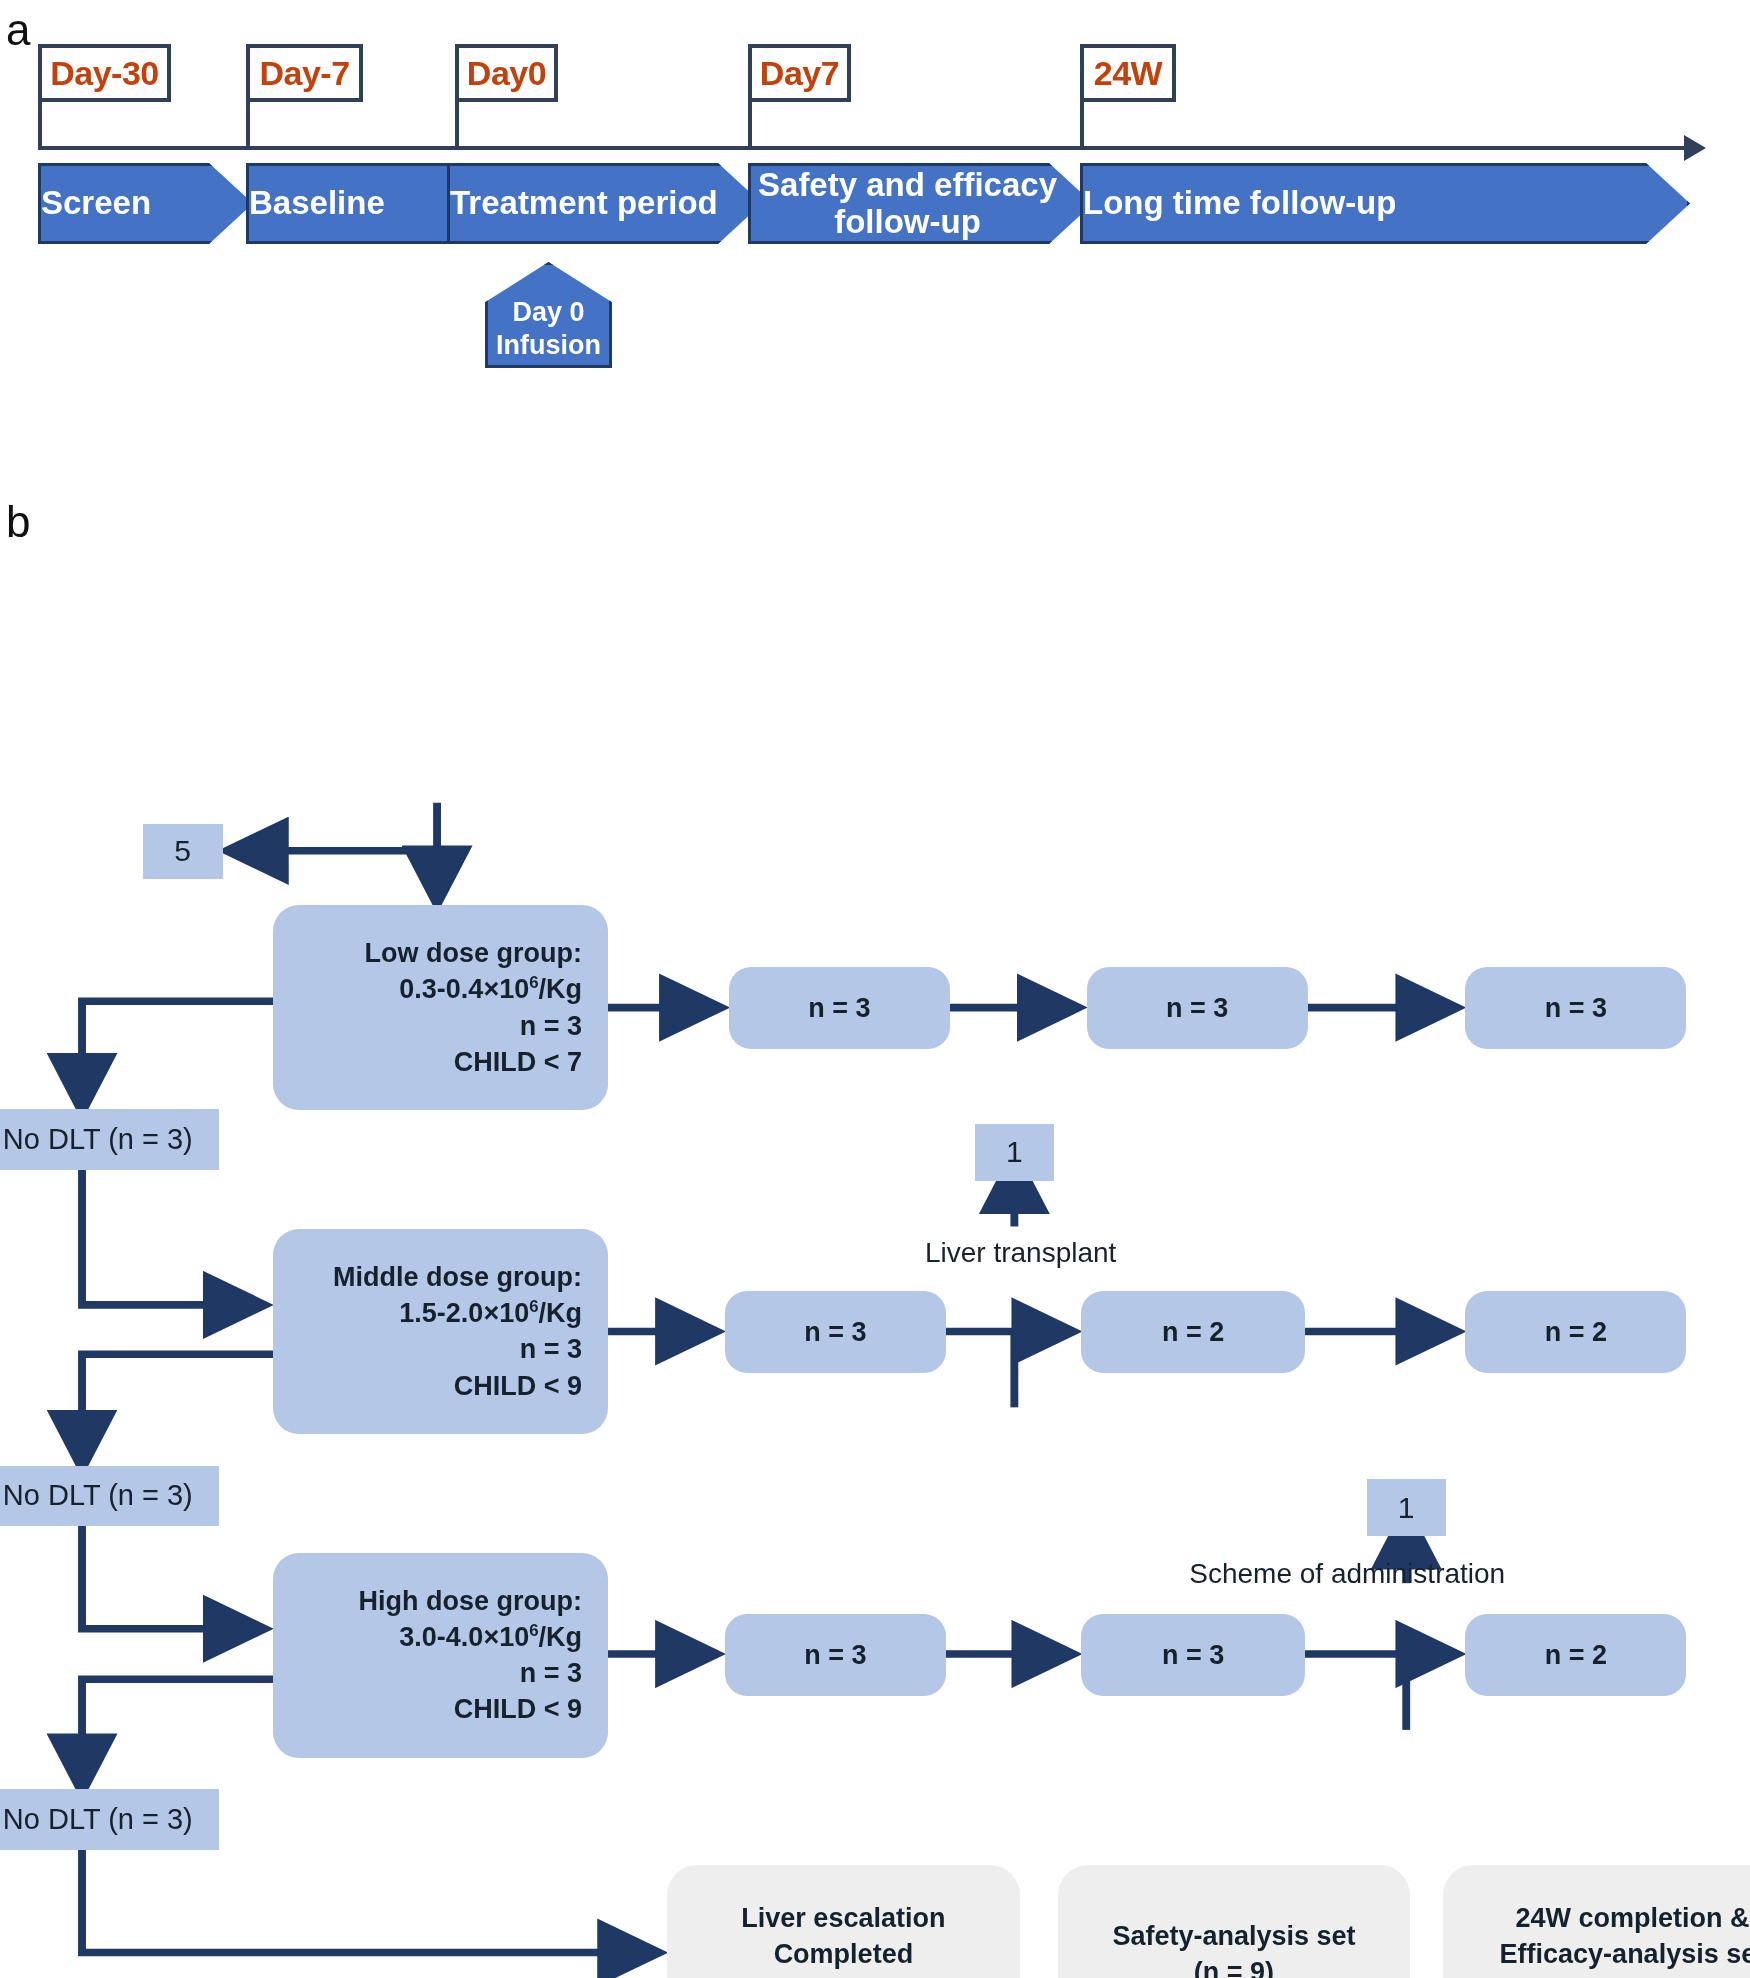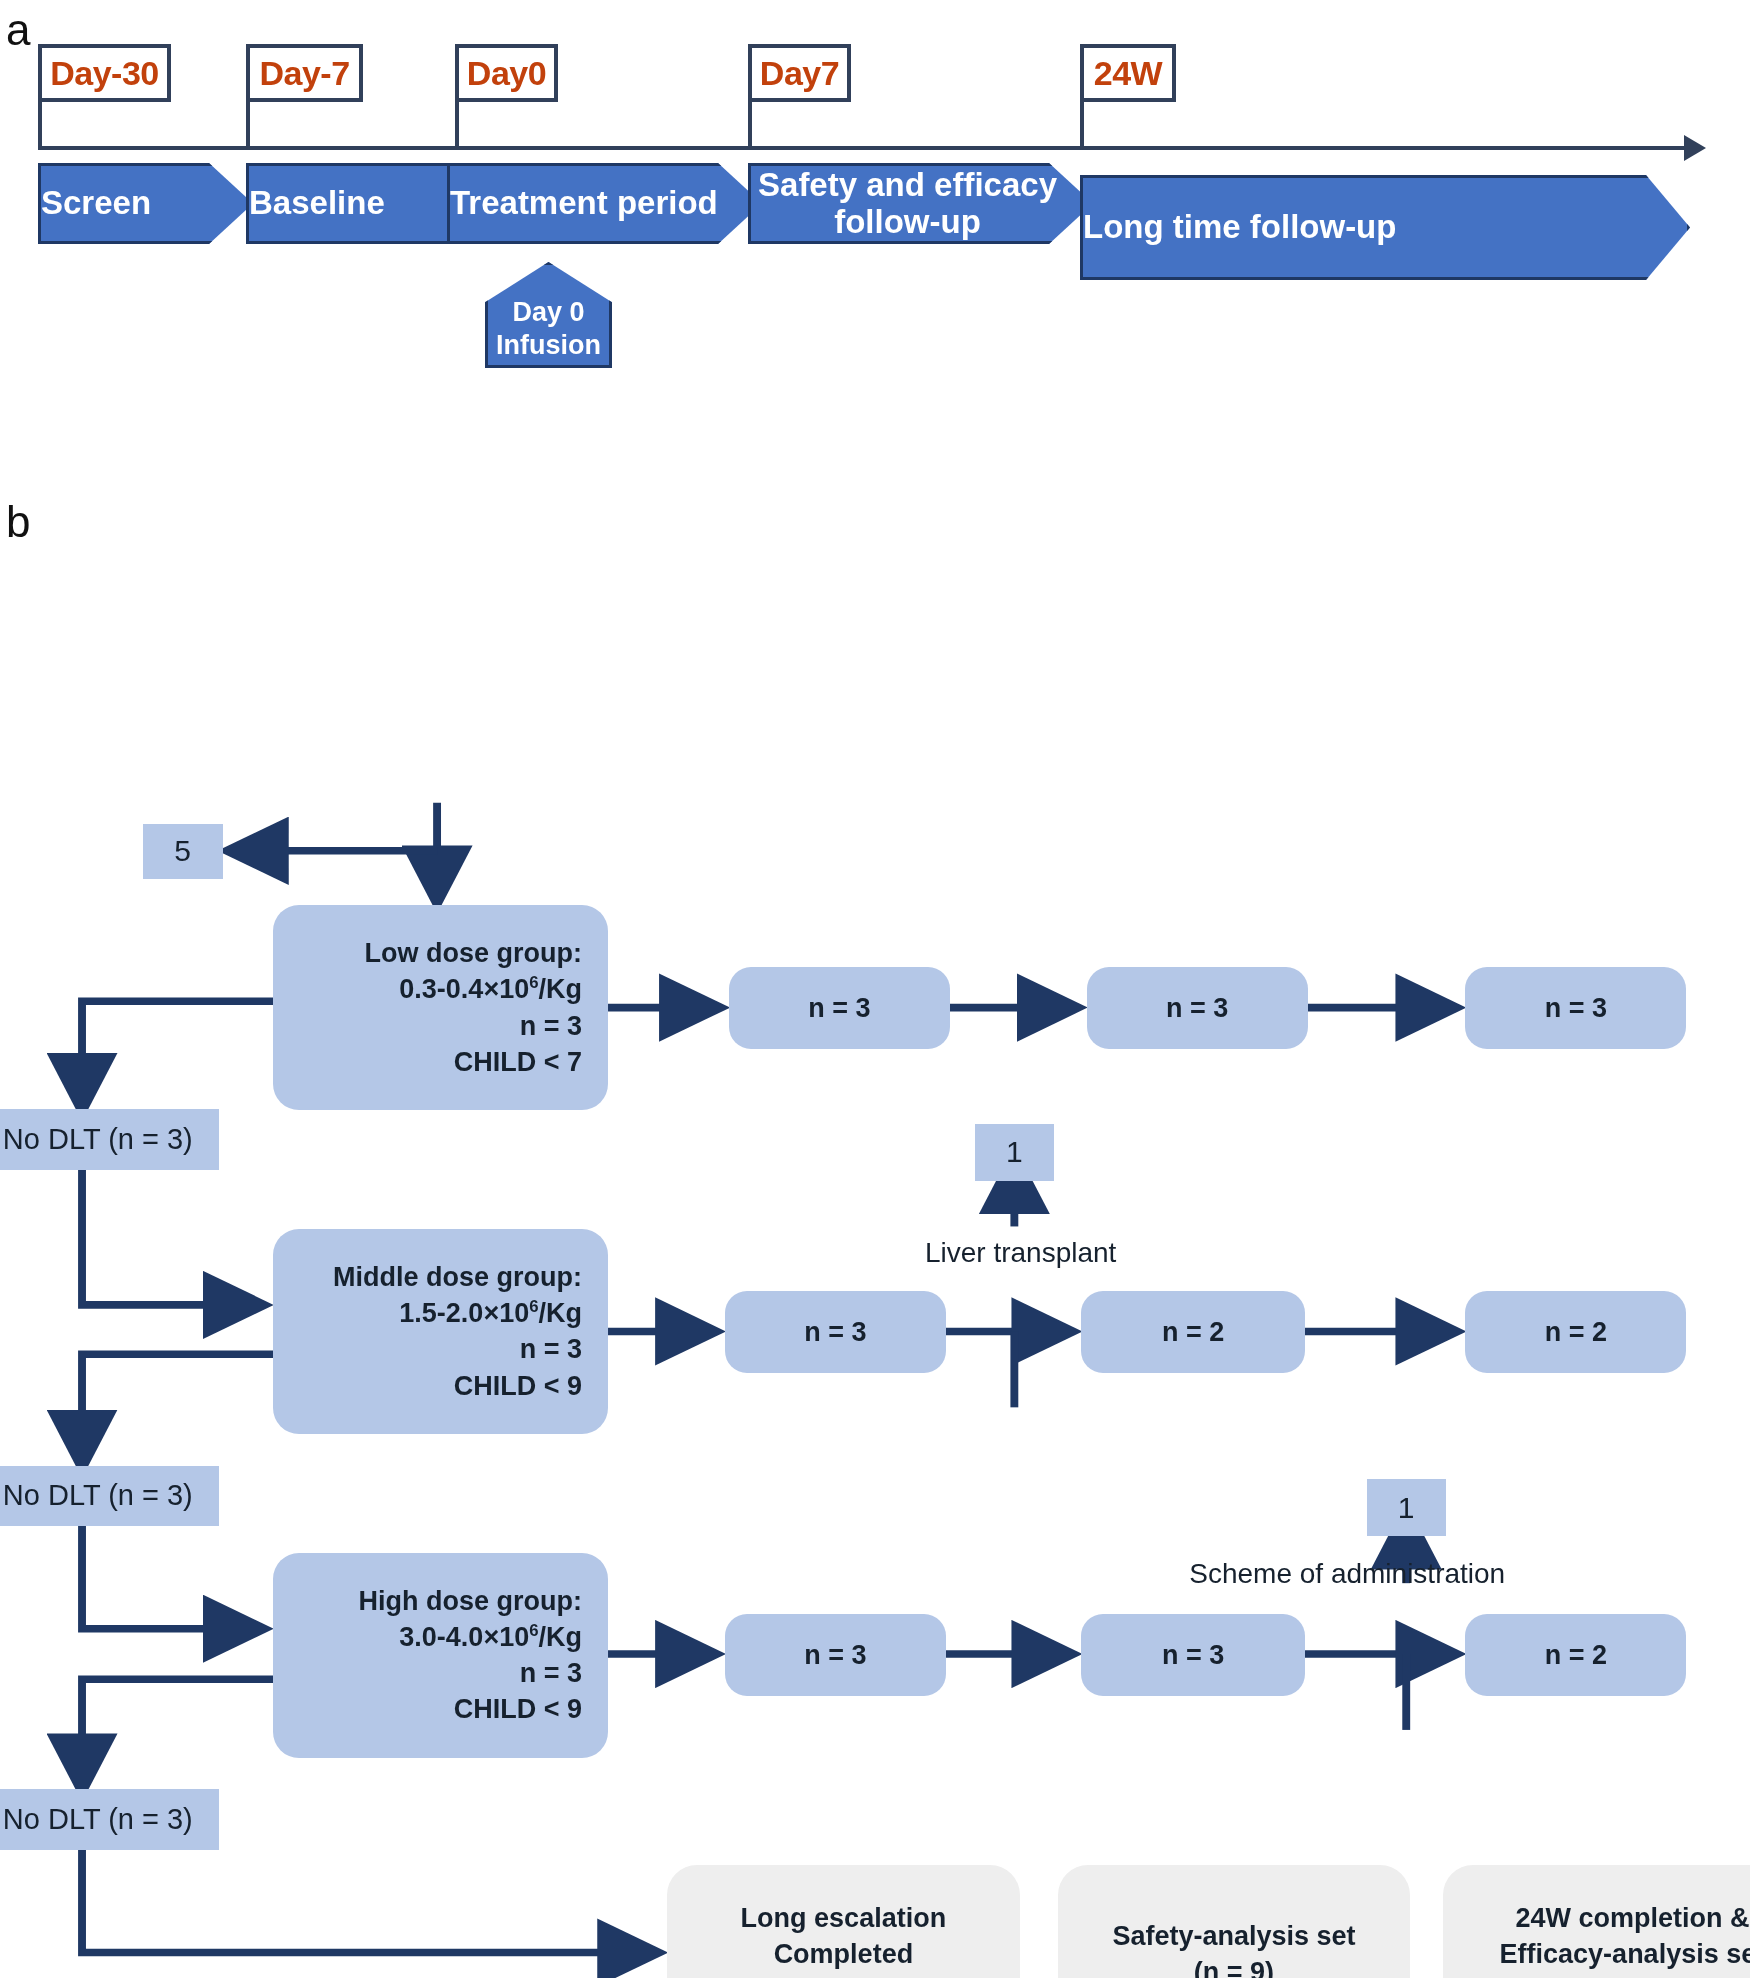--- a/index.html
+++ b/index.html
@@ -163,21 +163,21 @@
   </div>
   <div class="chev c-plain" style="left:246px;top:163px;width:250px;height:81px;">
     <span>Baseline</span>
   </div>
   <div class="chev c-plain" style="left:447px;top:163px;width:315px;height:81px;">
     <span>Treatment period</span>
   </div>
   <div class="chev c-plain" style="left:748px;top:163px;width:345px;height:81px;">
     <span>Safety and efficacy follow-up</span>
   </div>
-  <div class="chev c-plain" style="left:1080px;top:175px;width:610px;height:105px;">
+  <div class="chev c-plain" style="left:1080px;top:163px;width:610px;height:81px;">
     <span>Long time follow-up</span>
   </div>
 
   <div class="pent" style="left:485px;top:262px;width:127px;height:106px;">
     <div>
       <div>Day 0</div>
       <div>Infusion</div>
     </div>
   </div>
 
@@ -300,21 +300,21 @@
   </div>
   <div class="node pill center" style="left: 1465.4px; top: 1613.54px; width: 220.92px; height: 82.225px;">
     <span>n = 2</span>
   </div>
 
   <div class="node flat" style="left: -60px; top: 1789.37px; width: 278.78px; height: 60.72px;">
     <span>No DLT (n = 3)</span>
   </div>
 
   <div class="node grey center" style="left: 667.195px; top: 1865.27px; width: 352.42px; height: 177.1px;">
-    <div>Long escalation</div>
+    <div>Liver escalation</div>
     <div>Completed</div>
     <div>(n = 9)</div>
   </div>
   <div class="node grey center" style="left: 1057.75px; top: 1865.27px; width: 352.42px; height: 177.1px;">
     <div>Safety-analysis set</div>
     <div>(n = 9)</div>
   </div>
   <div class="node grey center" style="left: 1443.04px; top: 1865.27px; width: 378.72px; height: 177.1px;">
     <div>24W completion &amp;</div>
     <div>Efficacy-analysis set</div>

